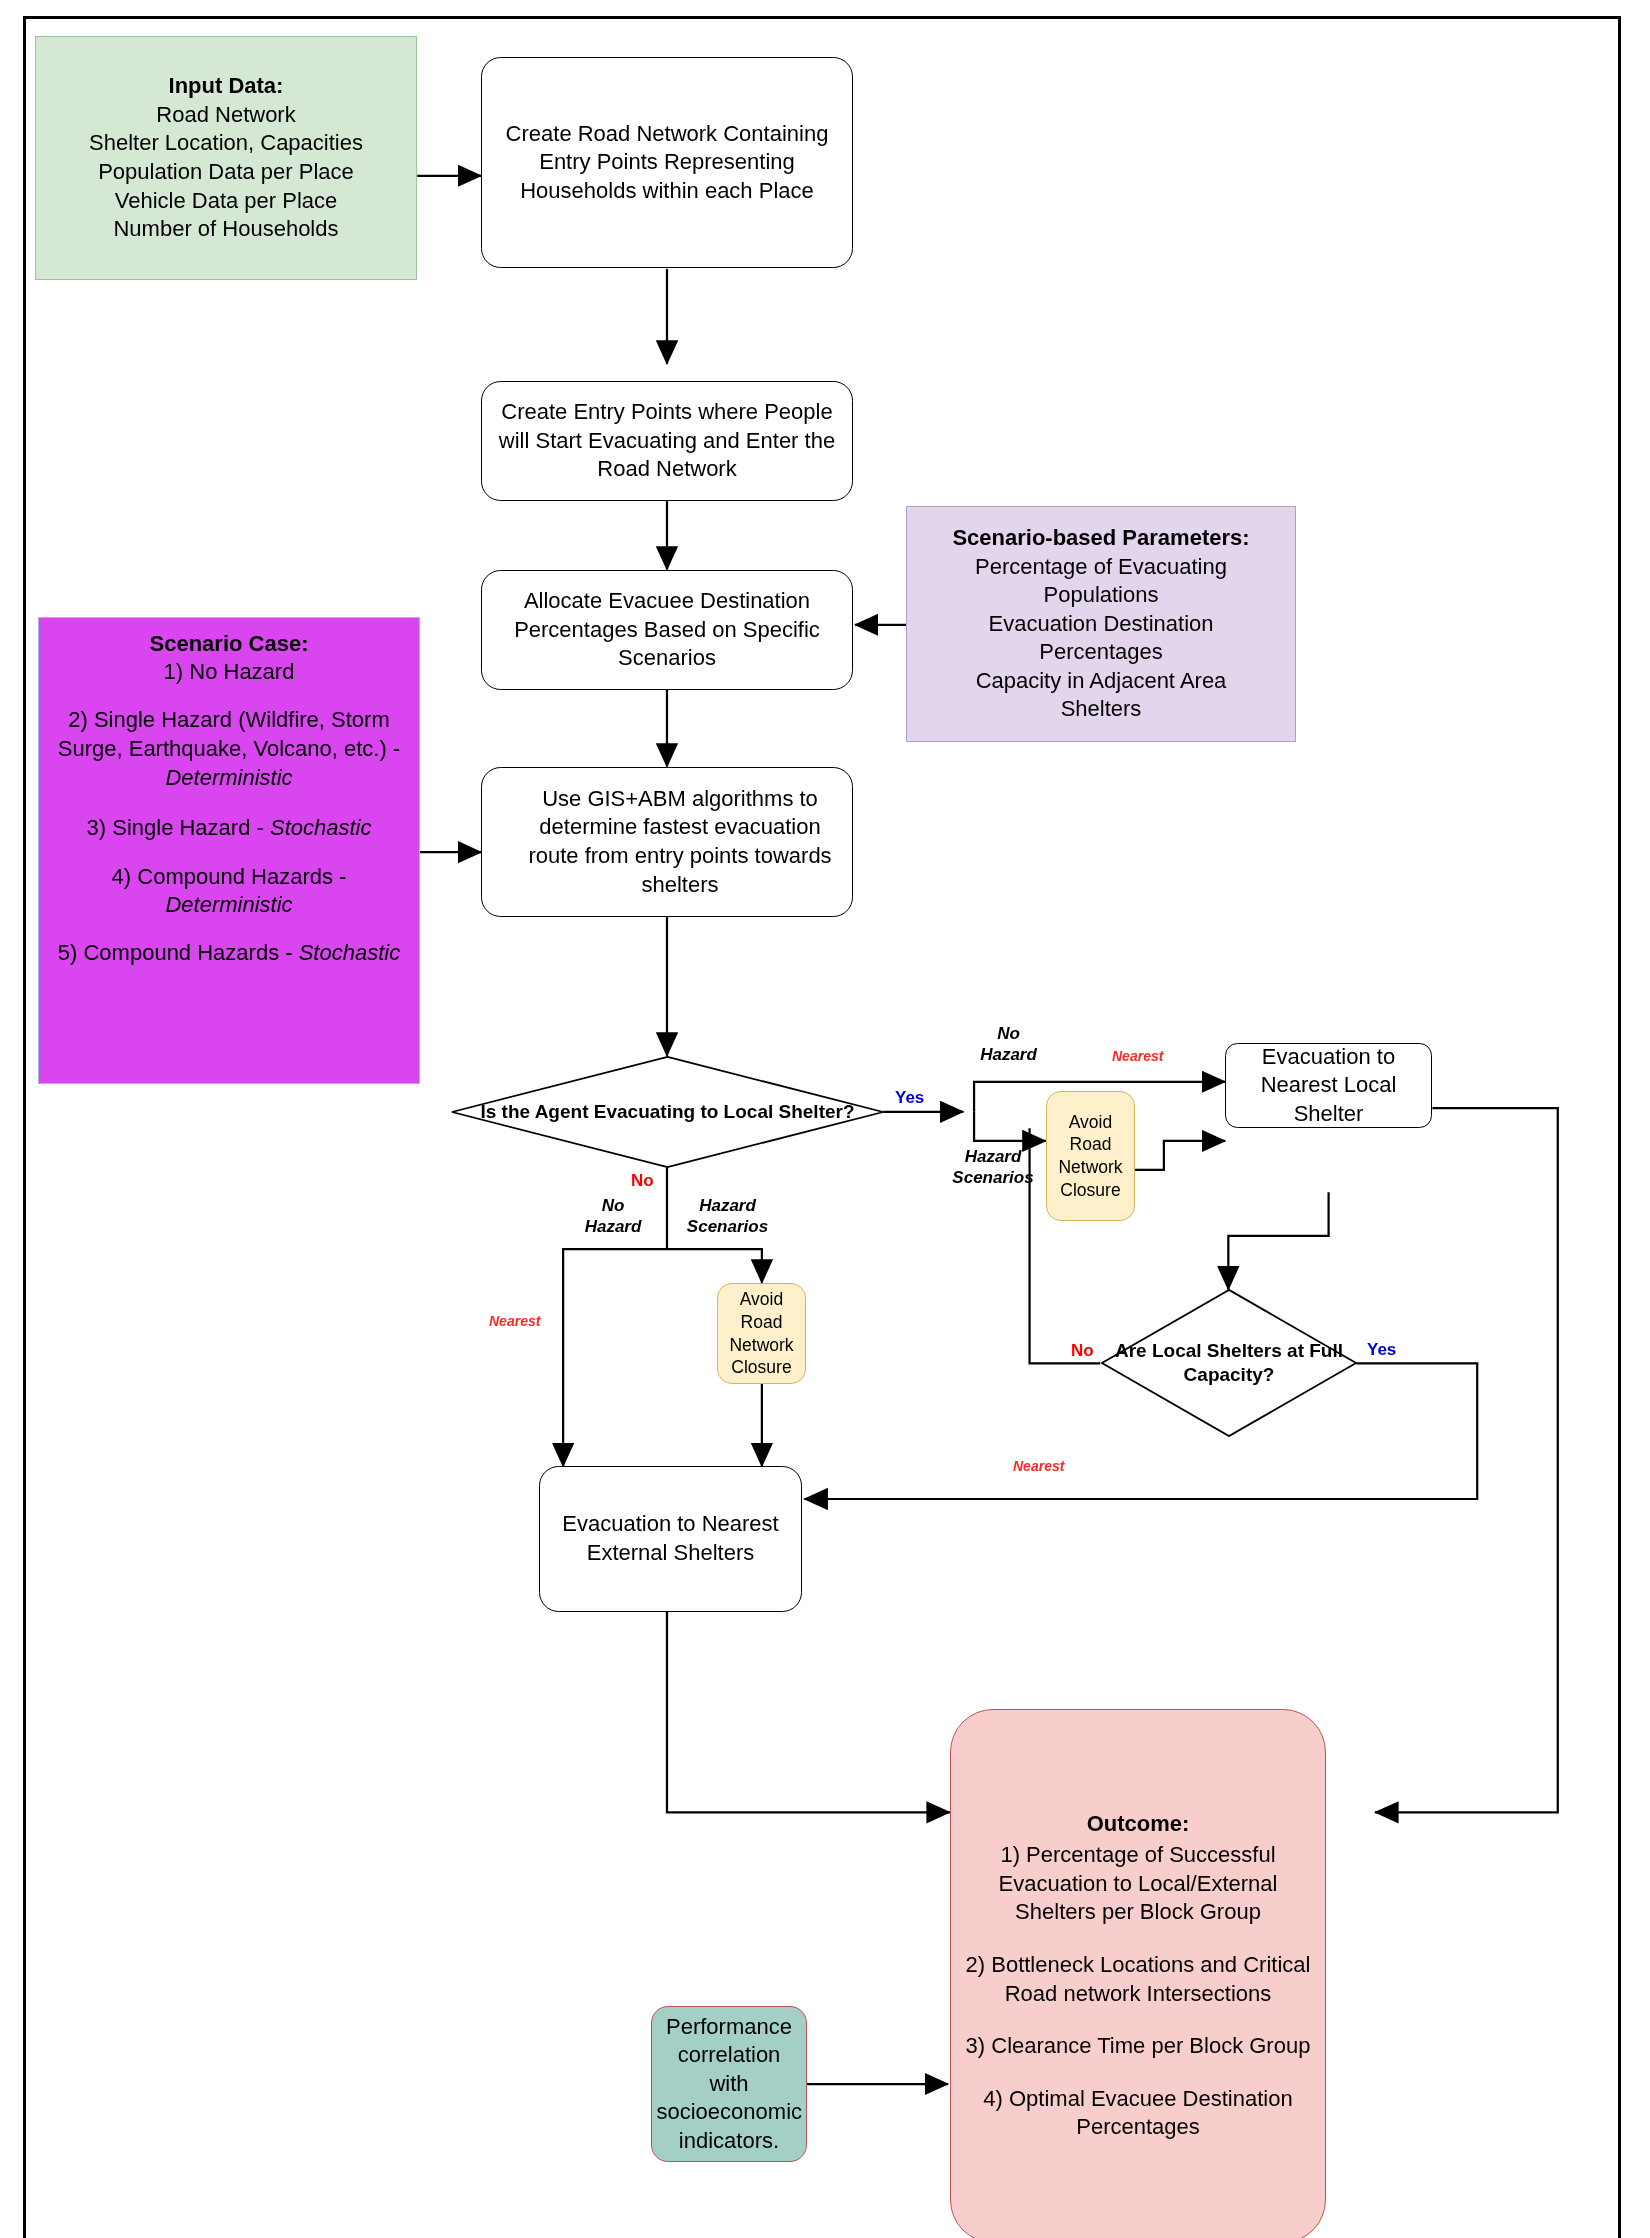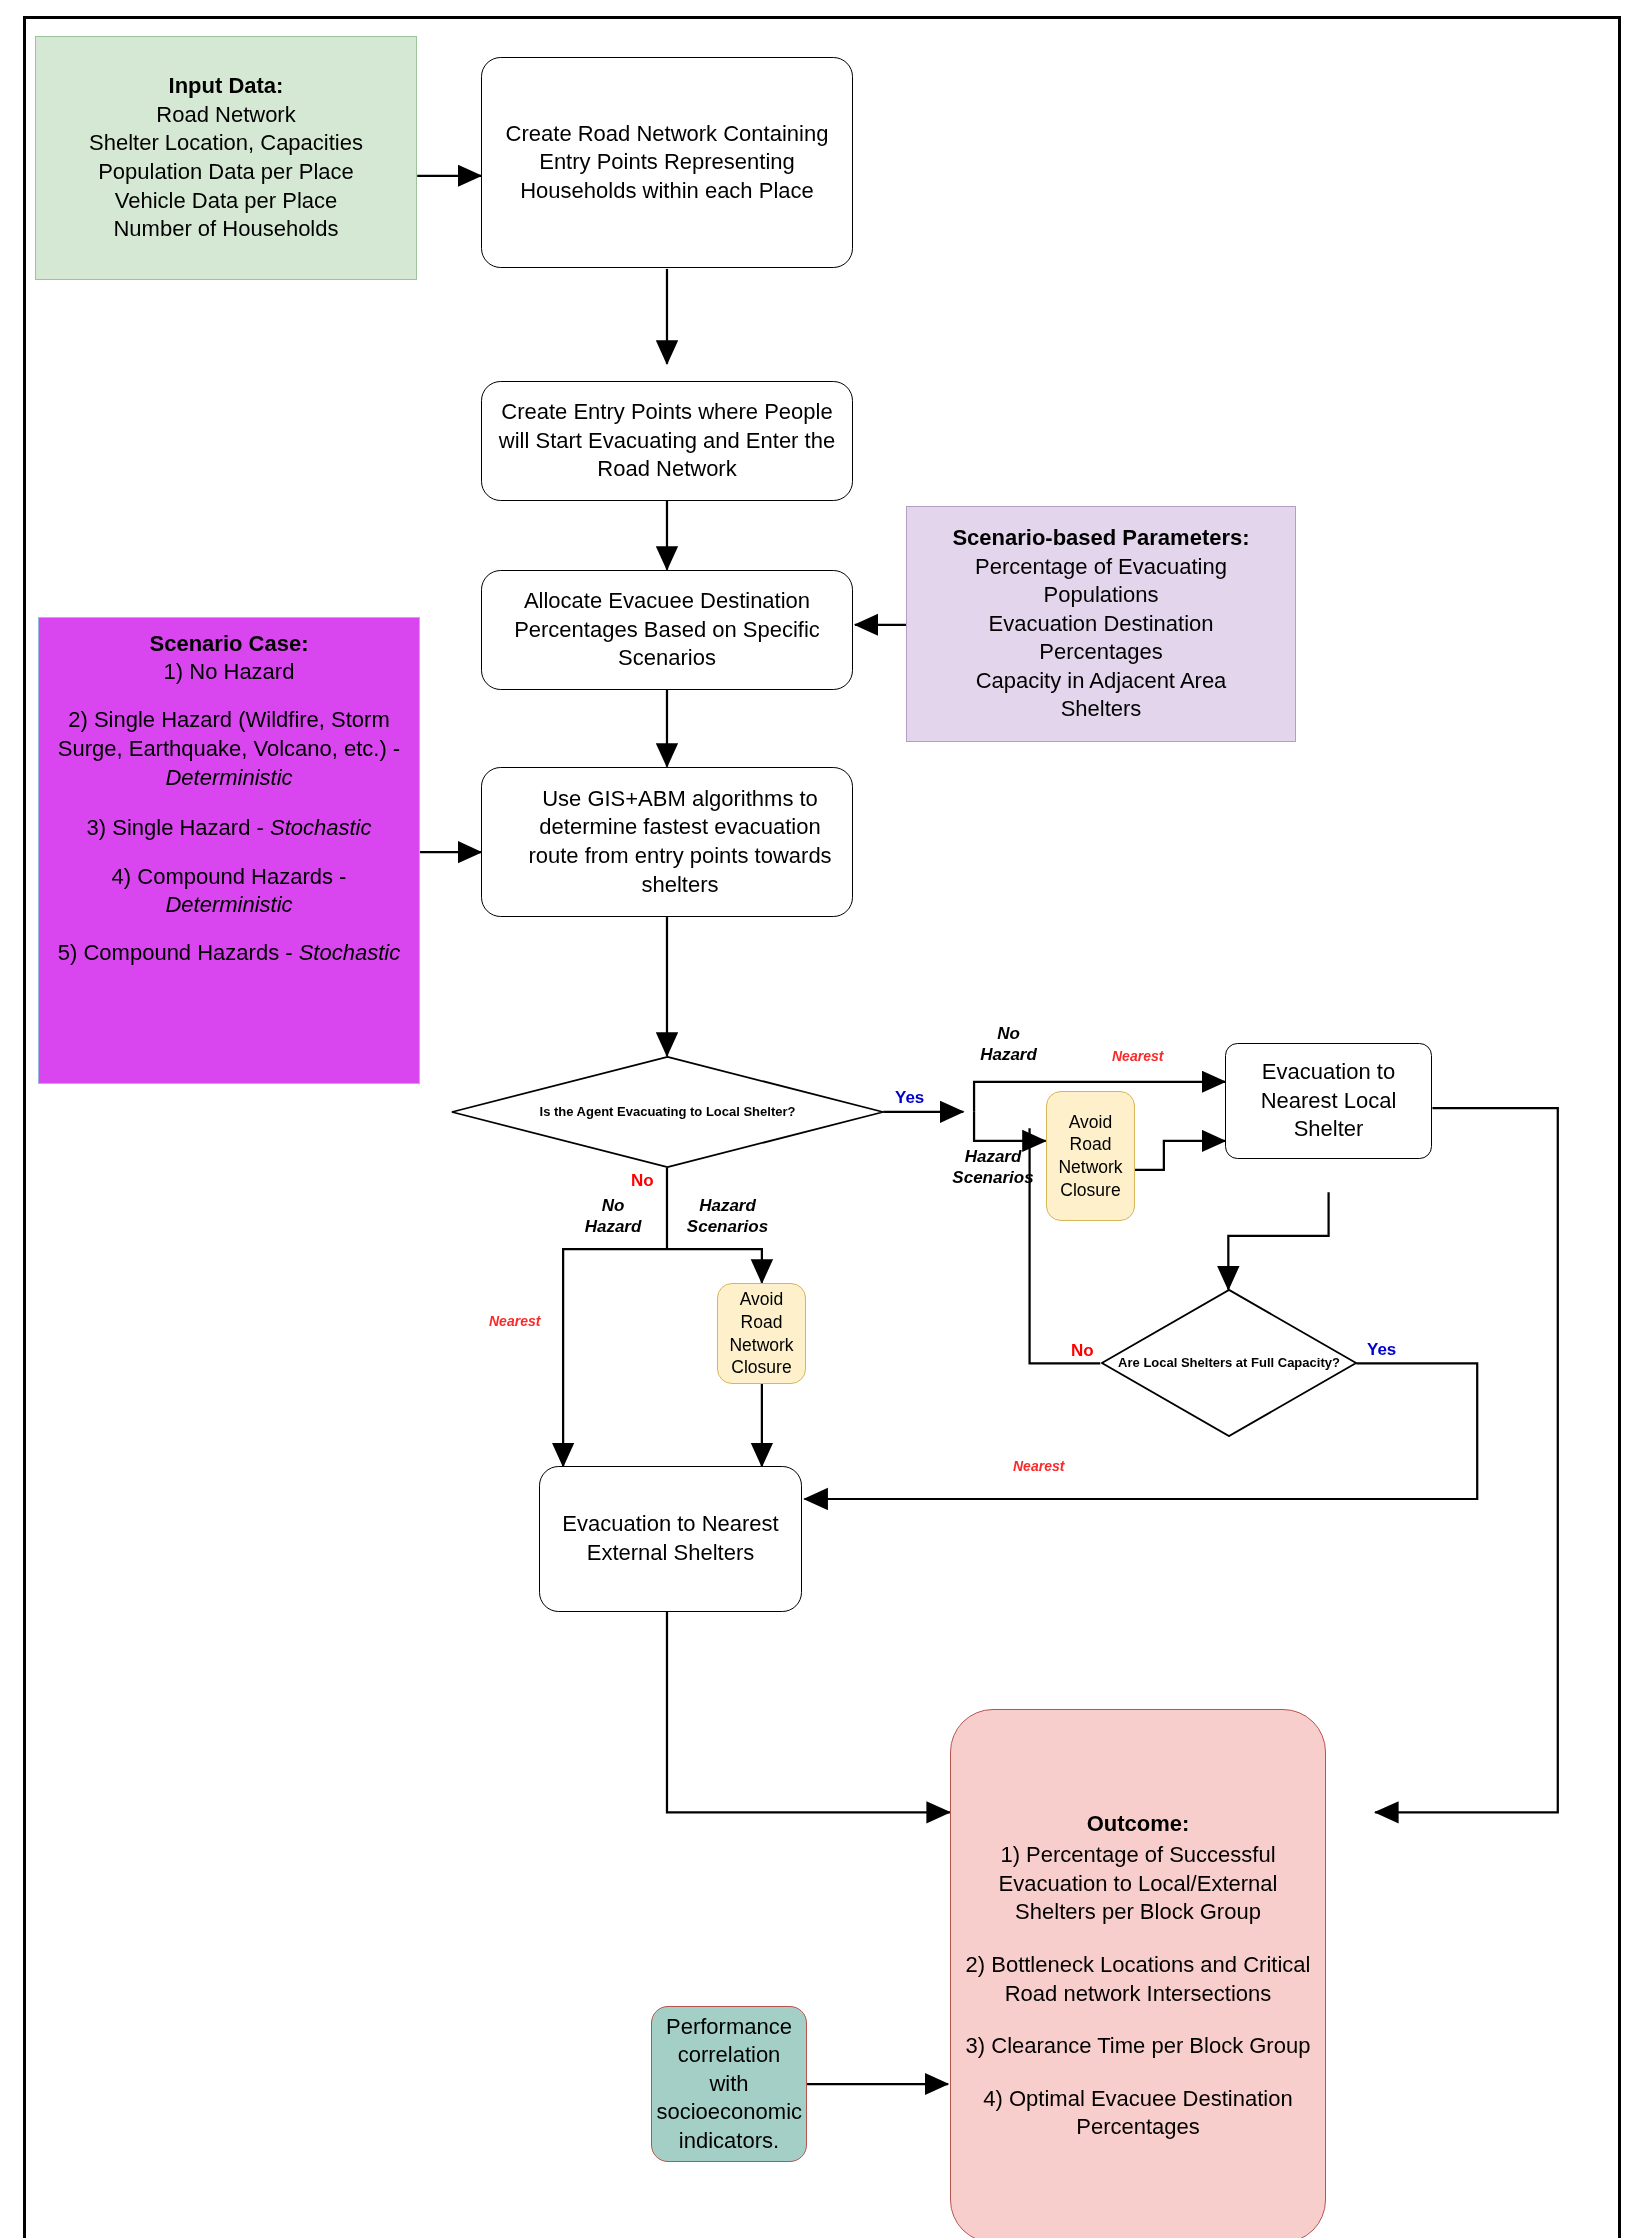--- a/index.html
+++ b/index.html
@@ -37,21 +37,21 @@
   .rounded{border:1.8px solid #000;background:#fff;border-radius:19.7px;}
   .rounded-small{border:1.8px solid #000;background:#fff;border-radius:12.5px;}
 
   .fill-green{background:#d5e8d4;border:1.8px solid #9cc49a;}
   .fill-blue{background:#d946ef;border:1.8px solid #9dbbe0;}
   .fill-purple{background:#e3d5ec;border:1.8px solid #b59ec6;}
   .fill-yellow{background:#fdf0cb;border:1.8px solid #d6b656;border-radius:15px;}
   .fill-pink{background:#f8cecc;border:1.8px solid #b85450;border-radius:43px;}
   .fill-teal{background:#a3cfc6;border:1.8px solid #b85450;border-radius:17px;}
 
-  .t-big{font-size:13px;}
+  .t-big{font-size:19px;}
   .t-mid{font-size:22px;}
   .t-small{font-size:17.5px;justify-content:flex-end;}
   .bold{font-weight:bold;}
   .ital{font-style:italic;}
 
   
   .diamond{
     position:absolute;
     display:flex;align-items:center;justify-content:center;
   }
@@ -207,21 +207,21 @@
     <svg viewBox="0 0 572 330" preserveAspectRatio="none">
       <polygon points="286,2 570,165 286,328 2,165" fill="#ffffff" stroke="#000" stroke-width="4"></polygon>
     </svg>
     <div class="dtext t-big" style="width:170%;">Are Local Shelters at Full Capacity?</div>
   </div>
 
   <div class="node fill-yellow t-small" style="left:1046px; top:1091px; width:89px; height:130px;">
     <div class="inner" style="padding:0 3.6px;">Avoid Road Network Closure</div>
   </div>
 
-  <div class="node rounded-small t-mid" style="left:1225px; top:1043px; width:207px; height:116px;">
+  <div class="node rounded-small t-mid" style="left:1225px; top:1043px; width:207px; height:85px;">
     <div class="inner">Evacuation to Nearest Local Shelter</div>
   </div>
 
   <div class="node fill-yellow t-small" style="left:717px; top:1283px; width:89px; height:101px;">
     <div class="inner" style="padding:0 3.6px;">Avoid Road Network Closure</div>
   </div>
 
   <div class="node rounded t-mid" style="left:539px; top:1466px; width:263px; height:146px;">
     <div class="inner">Evacuation to Nearest External Shelters</div>
   </div>

